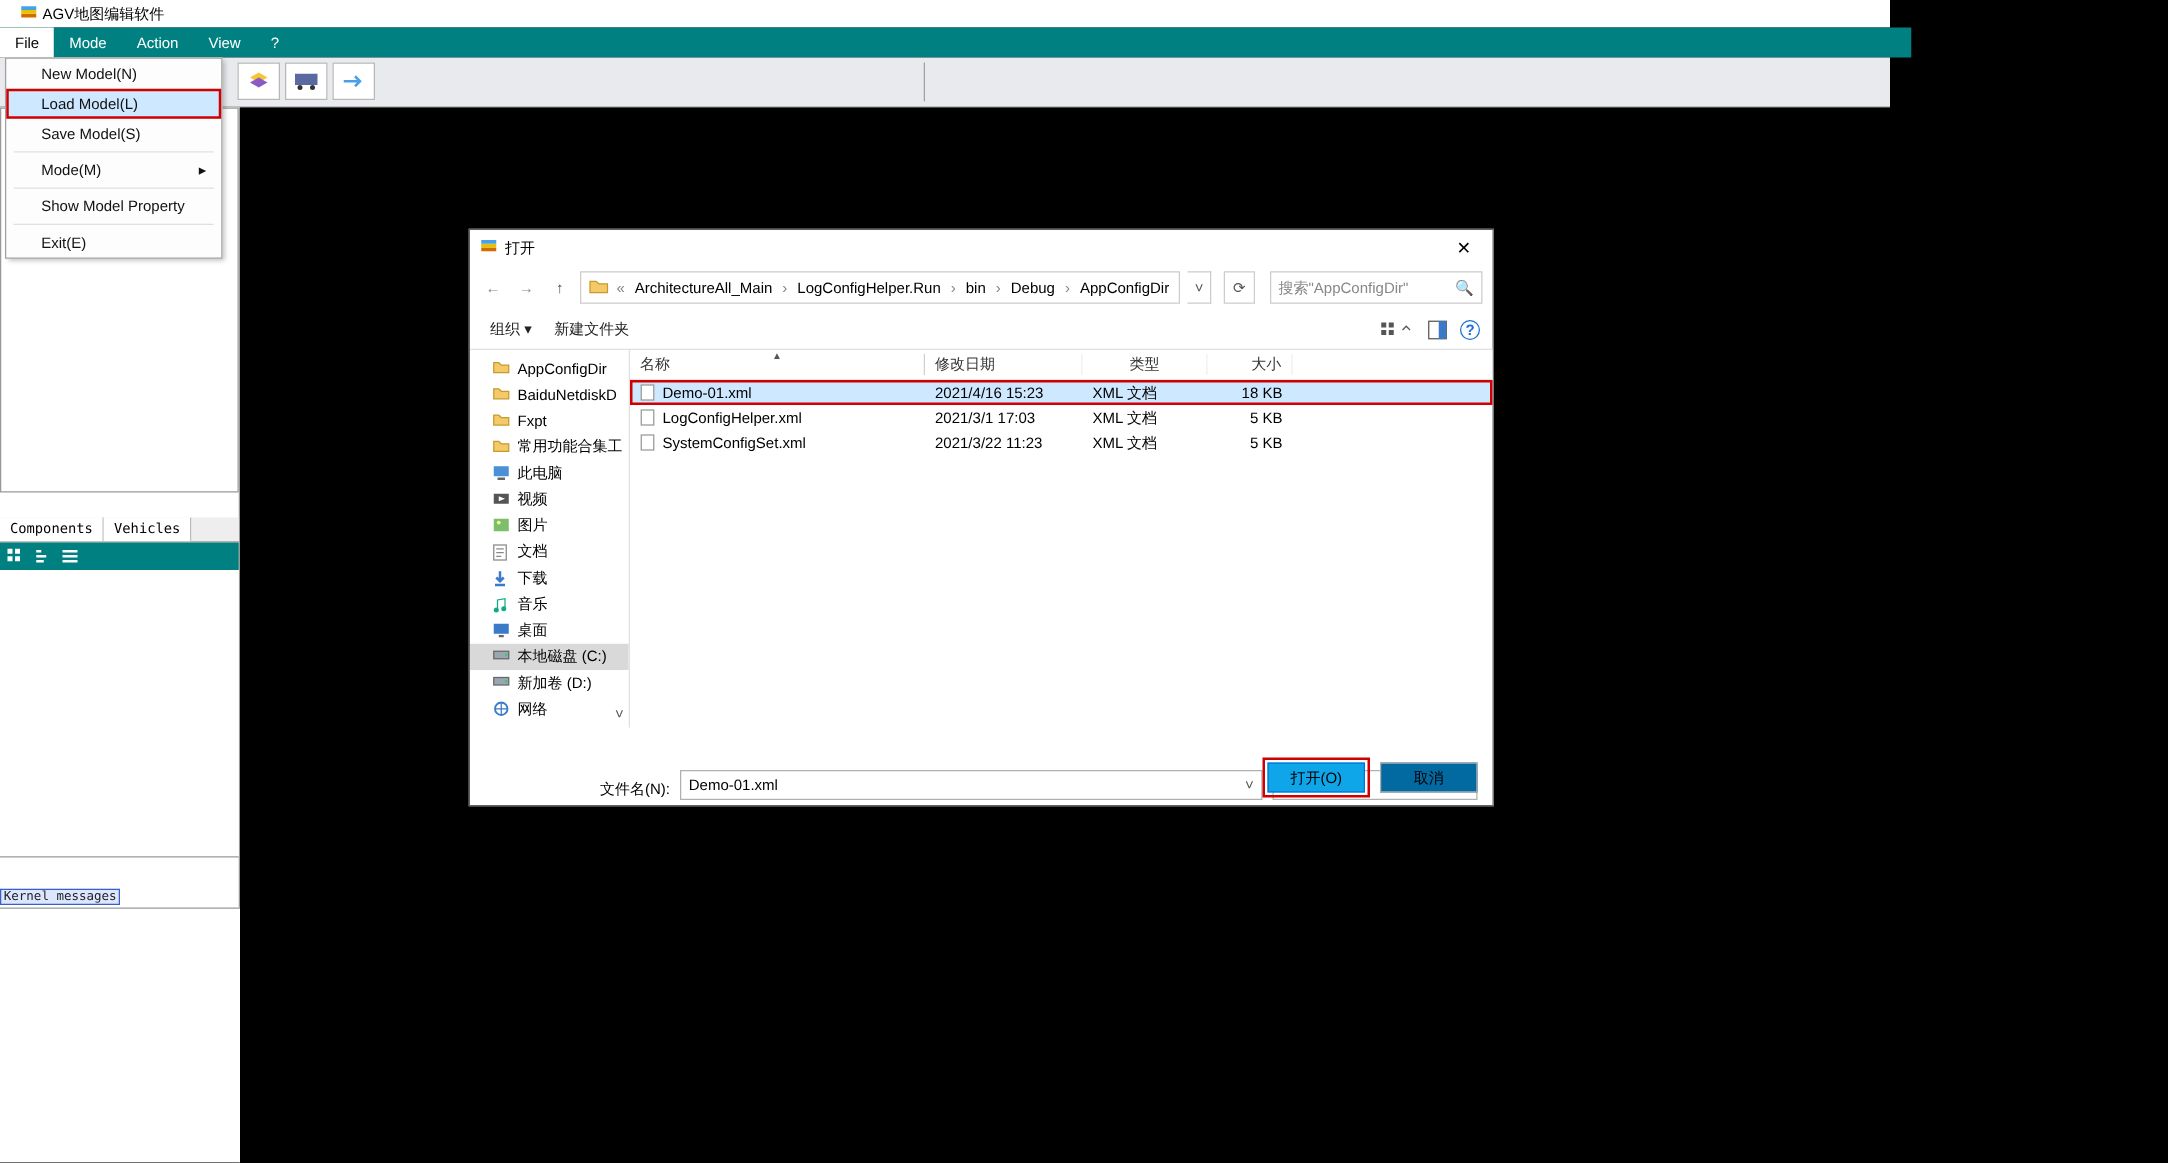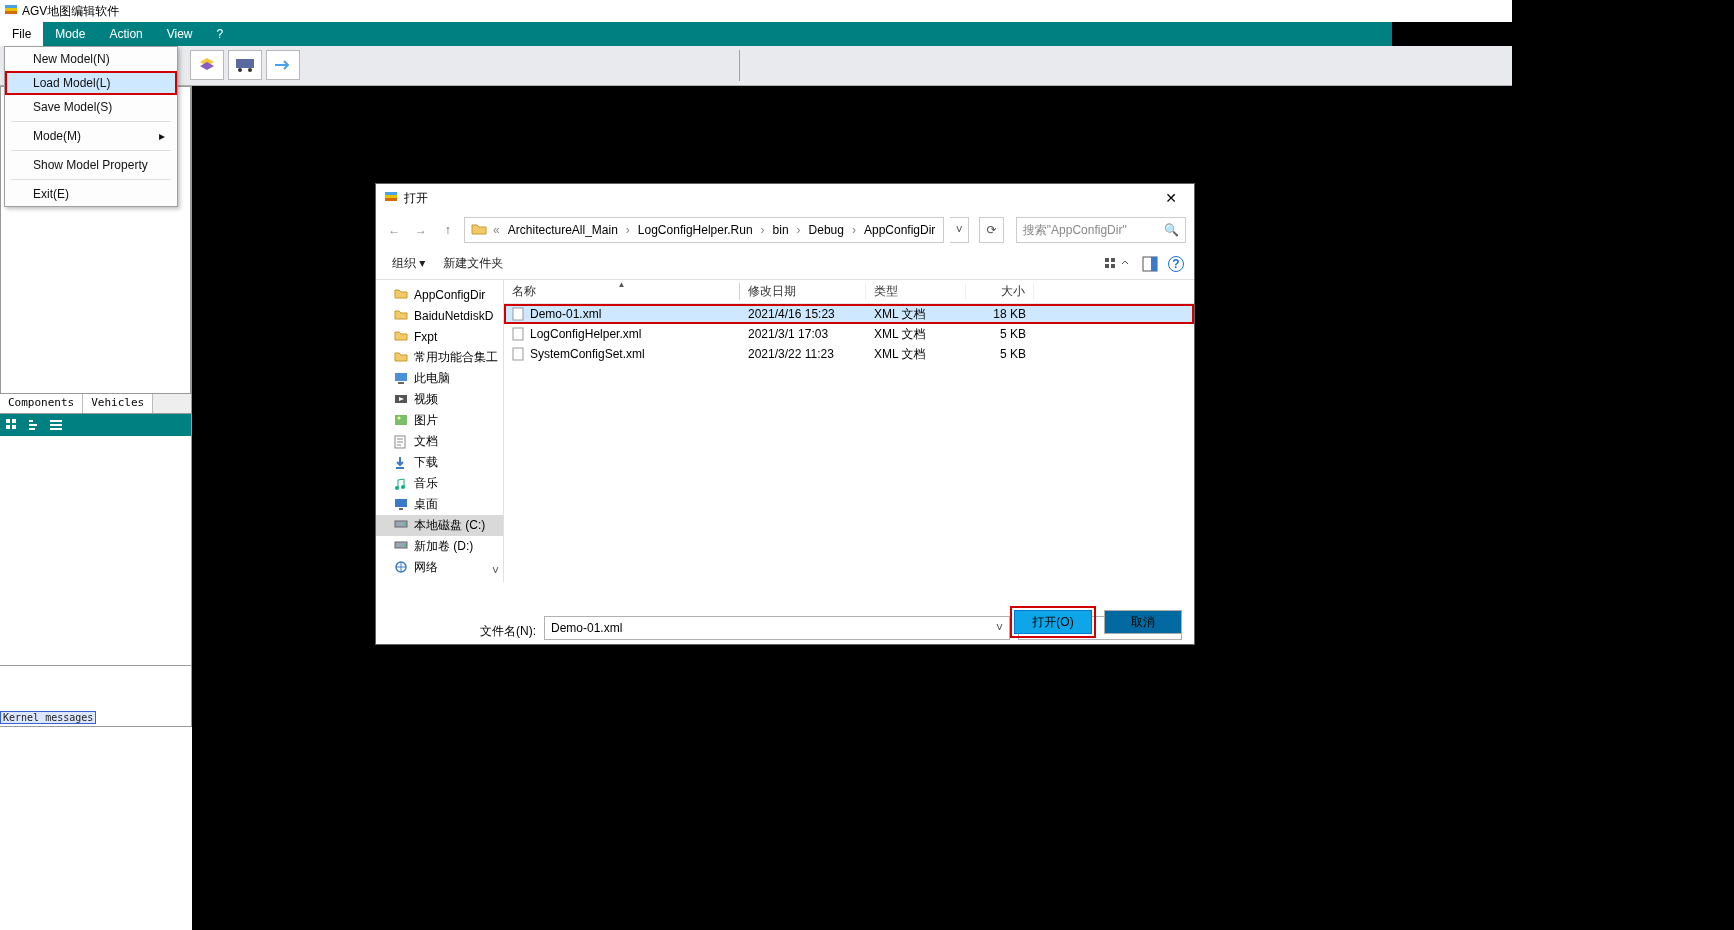--- a/index.html
+++ b/index.html
@@ -1,45 +1,45 @@
 <!DOCTYPE html>
 <html><head>
 <meta charset="utf-8">
 <style>
   * { box-sizing: border-box; }
   html, body { margin:0; padding:0; font-family: "Microsoft YaHei", "Segoe UI", Tahoma, sans-serif; font-size:12px; background:#000; overflow:hidden; }
   .screen { position:relative; width:1734px; height:930px; background:#000; }
 
   
-  .main-titlebar { position:absolute; left:0; top:0; width:1512px; height:22px; background:#fff; display:flex; align-items:center; padding-left:4px; color:#000; }
+  .main-titlebar { position:absolute; left:0; top:0; width:1512px; height:22px; background:#fff; display:flex; align-items:center; padding-left:16px; color:#000; }
   .main-titlebar .icon { width:14px; height:14px; margin-right:4px; }
 
   
-  .menubar { position:absolute; left:0; top:22px; width:1392px; height:24px; background:#008080; display:flex; align-items:stretch; color:#fff; }
+  .menubar { position:absolute; left:0; top:22px; width:1529px; height:24px; background:#008080; display:flex; align-items:stretch; color:#fff; }
   .menubar .mitem { padding:0 12px; line-height:24px; cursor:default; }
   .menubar .mitem.active { background:#fff; color:#000; }
 
   
   .toolbar { position:absolute; left:0; top:46px; width:1512px; height:40px; background:#e8eaed; border-bottom:1px solid #b0b0b0; display:flex; }
   .toolbar .sep { width:1px; background:#a0a0a0; margin:4px 2px; }
   .toolbar .btn { width:34px; height:30px; margin:4px 2px; background:#fff; border:1px solid #b8b8b8; display:flex; align-items:center; justify-content:center; }
   .toolbar .spacer-left { width:188px; }
 
   
   .file-menu { position:absolute; left:4px; top:46px; width:174px; background:#fdfdfd; border:1px solid #a0a0a0; box-shadow:2px 2px 4px rgba(0,0,0,.25); z-index:5; }
   .file-menu .row { display:flex; align-items:center; height:24px; padding:0 12px 0 28px; position:relative; color:#111; }
   .file-menu .row.hover { background:#cde8ff; }
   .file-menu .row.highlighted { outline:2px solid #d00000; outline-offset:-2px; }
   .file-menu .row .sub { margin-left:auto; }
   .file-menu .div { height:1px; background:#e0e0e0; margin:2px 6px; }
 
   
   .left-dock { position:absolute; left:0; top:86px; width:192px; height:844px; background:#fff; border-right:1px solid #999; }
   .left-dock .inner-top { height:308px; border:1px solid #999; margin:0; background:#fff; }
-  .tabs-top { height:20px; background:#eee; display:flex; border-bottom:1px solid #999; }
+  .tabs-top { height:20px; background:#eee; display:flex; border-bottom:1px solid #999;margin-top:20px; }
   .tabs-top .tab { padding:2px 8px; border-right:1px solid #bbb; font-family:Consolas,monospace; font-size:11px; background:#fff; }
 
   .tool-row { height:22px; background:#008080; display:flex; align-items:center; padding:0 4px; gap:6px; }
   .tool-row .ticon { width:16px;height:16px; display:flex;align-items:center;justify-content:center; color:#fff;}
   .mini-panel { height:230px; background:#fff; border-bottom:1px solid #999; }
 
   .kernel-label { position:absolute; left:0; bottom:206px; font-family:Consolas,monospace; font-size:10px; padding:0 2px; border:1px solid #3a5fcd; background:#dce6ff; color:#222; }
   .bottom-panel { position:absolute; left:0; bottom:0; width:192px; height:204px; background:#fff; border-top:1px solid #999; }
 
   
@@ -70,21 +70,21 @@
   .dlg-tree .node { display:flex; align-items:center; height:21px; padding-left:18px; gap:6px; }
   .dlg-tree .node.sel { background:#d9d9d9; }
   .dlg-tree .scroll-ind { position:absolute; bottom:4px; right:4px; color:#555; }
   .dlg-tree .folder-ic,.dlg-tree .drive-ic,.dlg-tree .pc-ic,.dlg-tree .net-ic { width:14px;height:14px; flex:none;}
 
   .dlg-list { flex:1; }
   .dlg-list .hdr { display:flex; height:24px; align-items:center; border-bottom:1px solid #e8e8e8; background:#fff; }
   .dlg-list .hdr .col { padding:0 8px; color:#333; border-right:1px solid #f0f0f0; position:relative; }
   .dlg-list .hdr .col.c-name{ flex:0 0 236px; border-right:1px solid #d0d0d0;}
   .dlg-list .hdr .col.c-date{ flex:0 0 126px; }
-  .dlg-list .hdr .col.c-type{ flex:0 0 100px; }
+  .dlg-list .hdr .col.c-type{ flex:0 0 100px;text-align:center; }
   .dlg-list .hdr .col.c-size{ flex:0 0 68px; text-align:right; }
   .dlg-list .hdr .sort{ position:absolute; left:50%; top:-3px; transform:translateX(-50%); font-size:8px; color:#555;}
   .dlg-list .row { display:flex; height:20px; align-items:center; }
   .dlg-list .row.sel { background:#cde8ff; outline:2px solid #d00000; outline-offset:-2px; }
   .dlg-list .row .c { padding:0 8px; }
   .dlg-list .row .c.c-name{ flex:0 0 236px; display:flex; align-items:center; gap:6px; }
   .dlg-list .row .c.c-date{ flex:0 0 126px; }
   .dlg-list .row .c.c-type{ flex:0 0 100px; }
   .dlg-list .row .c.c-size{ flex:0 0 68px; text-align:right; }
 

